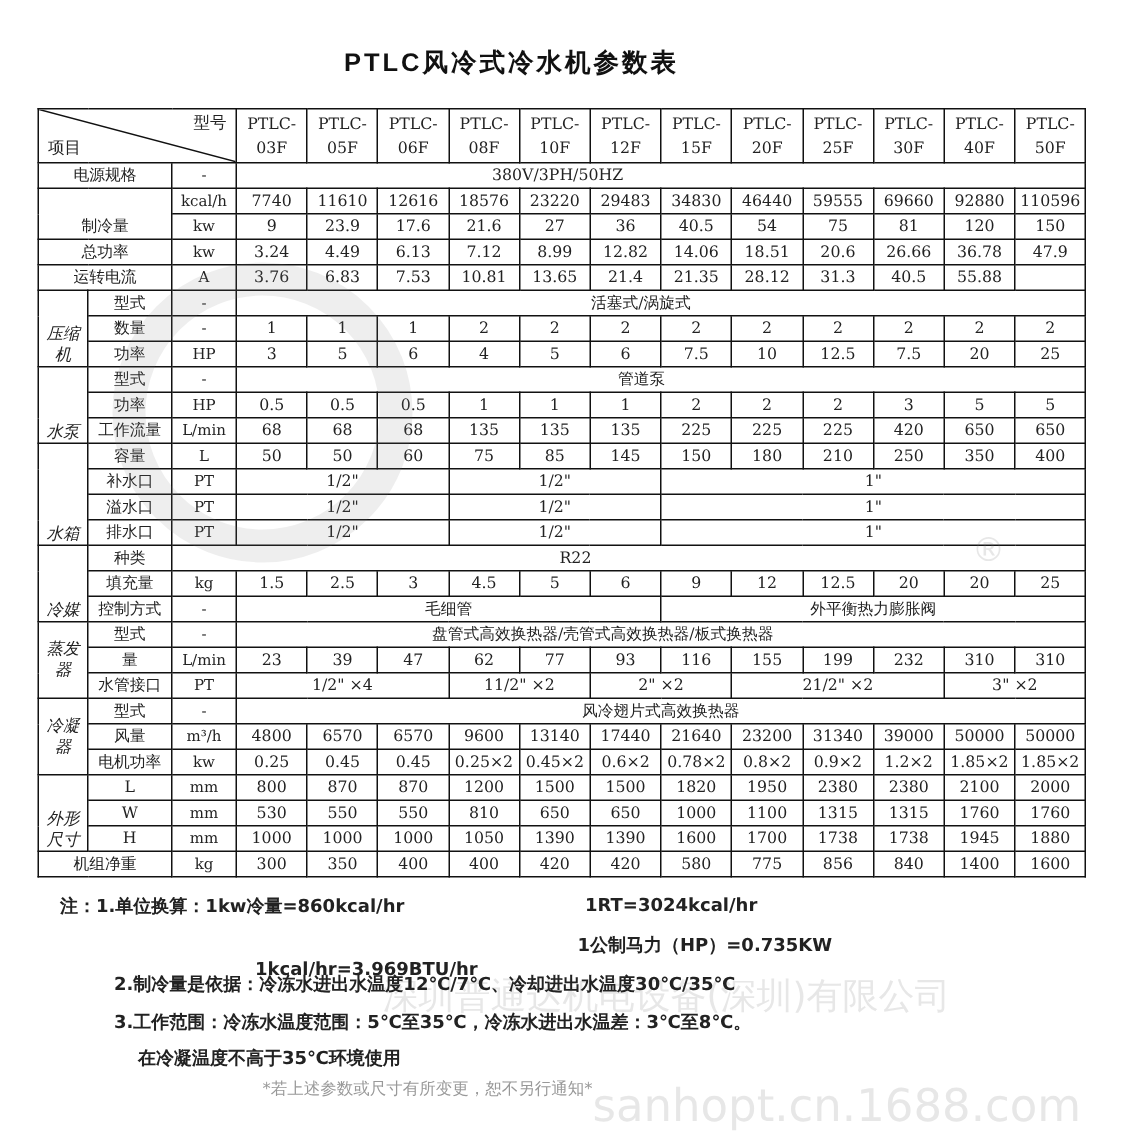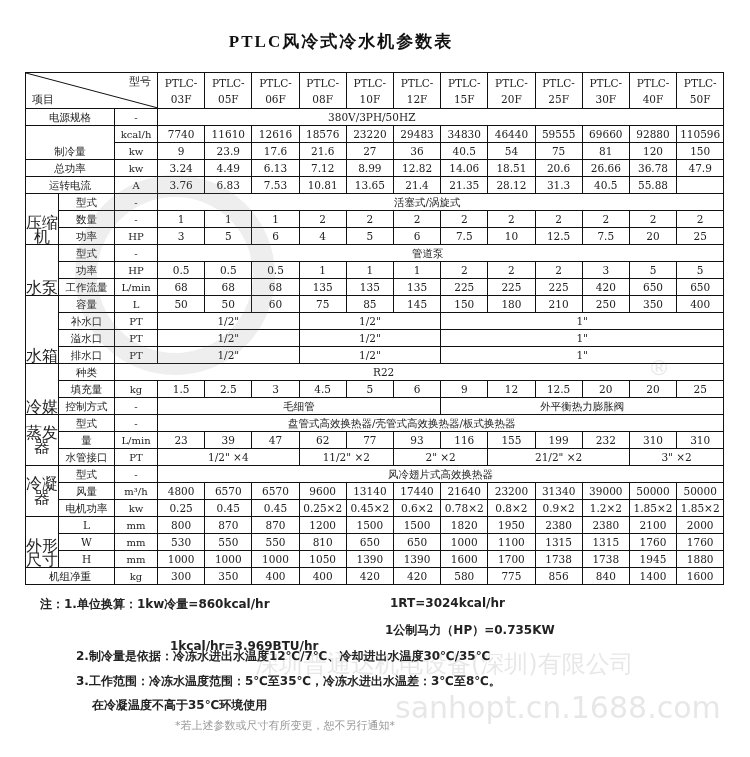--- a/index.html
+++ b/index.html
@@ -1,21 +1,21 @@
 <!DOCTYPE html>
 <html><head>
 <meta charset="utf-8">
 <style>
   html, body { margin:0; padding:0; background:#ffffff; }
   body { width:750px; height:757px; position:relative; overflow:hidden; font-family:"DejaVu Serif", serif; color:#222; }
-  .title { position:absolute; left:0; width:682px; top:30px; text-align:center; font-family:Liberation Serif, serif; font-size:17px; font-weight:bold; letter-spacing:2px; color:#111; }
+  .title { position:absolute; left:0; width:682px; top:30px; text-align:center; font-family:Liberation Sans, sans-serif; font-size:17px; font-weight:bold; letter-spacing:2px; color:#111; }
   table.spec { position:absolute; left:25px; top:72px; border-collapse:collapse; table-layout:fixed; width:698px; font-size:10.5px; }
   table.spec td { border:1px solid #111; text-align:center; vertical-align:middle; padding:0; height:16px; line-height:15px; white-space:nowrap; overflow:hidden; background:transparent; }
   table.spec tr.hdr td { height:35px; line-height:16px; }
-  td.grp { font-size:16px; line-height:14px !important; white-space:normal !important; }
+  td.grp { font-size:11px; line-height:14px !important; white-space:normal !important;font-style:italic; }
   td.unit { font-size:10px; }
   td.span-left { text-align:left !important; padding-left:30px !important; }
   .diag { position:relative; height:35px; }
   .diag svg { position:absolute; left:0; top:0; }
   .diag .xh { position:absolute; right:6px; top:1px; font-size:11px; }
   .diag .xi { position:absolute; left:6px; bottom:1px; font-size:11px;font-family:Liberation Serif, serif; }
   .watermark { position:absolute; pointer-events:none; color:rgba(120,120,120,0.18); font-family:"DejaVu Sans", sans-serif; }
   .notes { position:absolute; left:40px; top:596px; font-family:"DejaVu Sans", sans-serif; font-size:12px; font-weight:bold; color:#222; }
   .note-line { position:absolute; white-space:nowrap; }
   .footer-note { position:absolute; left:0; width:750px; top:718px; text-align:center; font-family:"DejaVu Sans", sans-serif; font-size:11px; color:#999; }
@@ -421,21 +421,21 @@
       <td>840</td>
       <td>1400</td>
       <td>1600</td>
     </tr>
   </tbody>
 </table>
 
 <div class="watermark" style="left:75px; top:175px; width:200px; height:200px; border-radius:50%; border:22px solid rgba(120,120,120,0.13); box-sizing:border-box;"></div>
 <div class="watermark" style="left:648px; top:355px; font-size:22px;">®</div>
 <div class="watermark" style="left:255px; top:648px; font-size:24px;">深圳普通达机电设备(深圳)有限公司</div>
-<div class="watermark" style="left:395px; top:690px; font-size:30px;">sanhopt.cn.1688.com</div>
+<div class="watermark" style="left:395px; top:720px; font-size:30px;">sanhopt.cn.1688.com</div>
 
 <div class="notes">
   <div class="note-line" style="left:0; top:0;">注：1.单位换算：1kw冷量=860kcal/hr</div>
   <div class="note-line" style="left:350px; top:0;">1RT=3024kcal/hr</div>
   <div class="note-line" style="left:130px; top:43px;">1kcal/hr=3.969BTU/hr</div>
   <div class="note-line" style="left:345px; top:26px;text-align:center;">1公制马力（HP）=0.735KW</div>
   <div class="note-line" style="left:36px; top:52px;">2.制冷量是依据：冷冻水进出水温度12℃/7℃、冷却进出水温度30℃/35℃</div>
   <div class="note-line" style="left:36px; top:77px;">3.工作范围：冷冻水温度范围：5℃至35℃，冷冻水进出水温差：3℃至8℃。</div>
   <div class="note-line" style="left:52px; top:101px;">在冷凝温度不高于35℃环境使用</div>
 </div>

